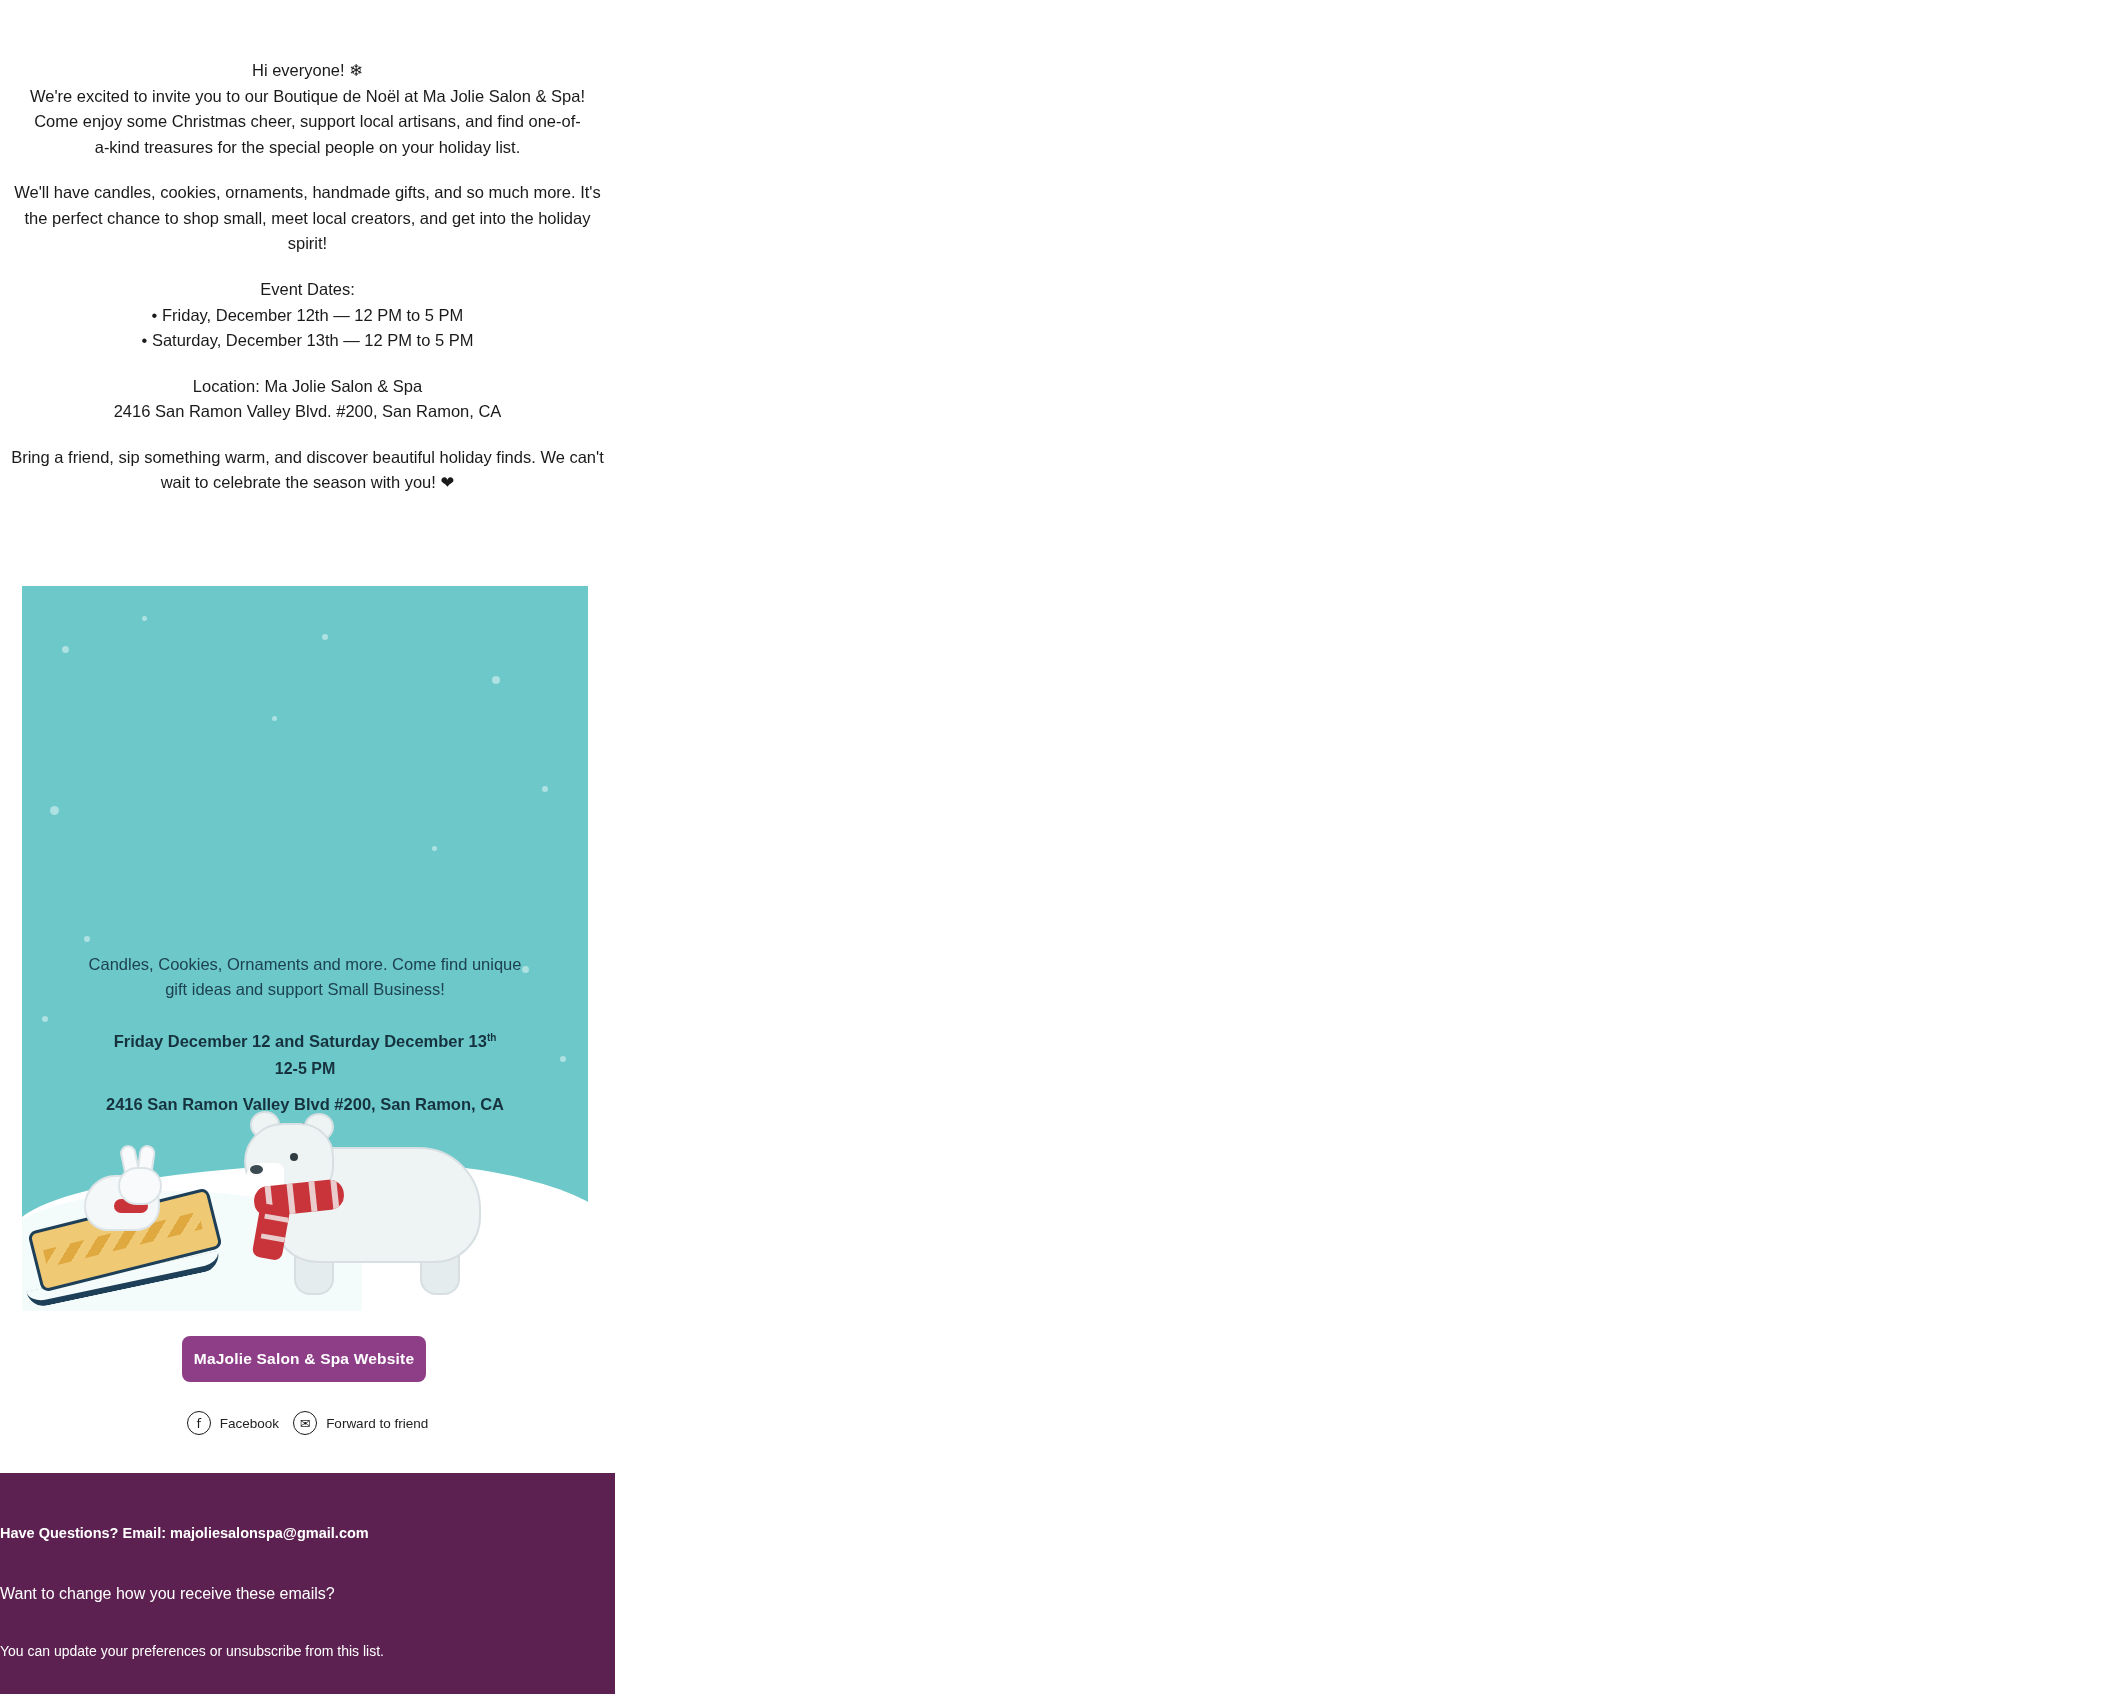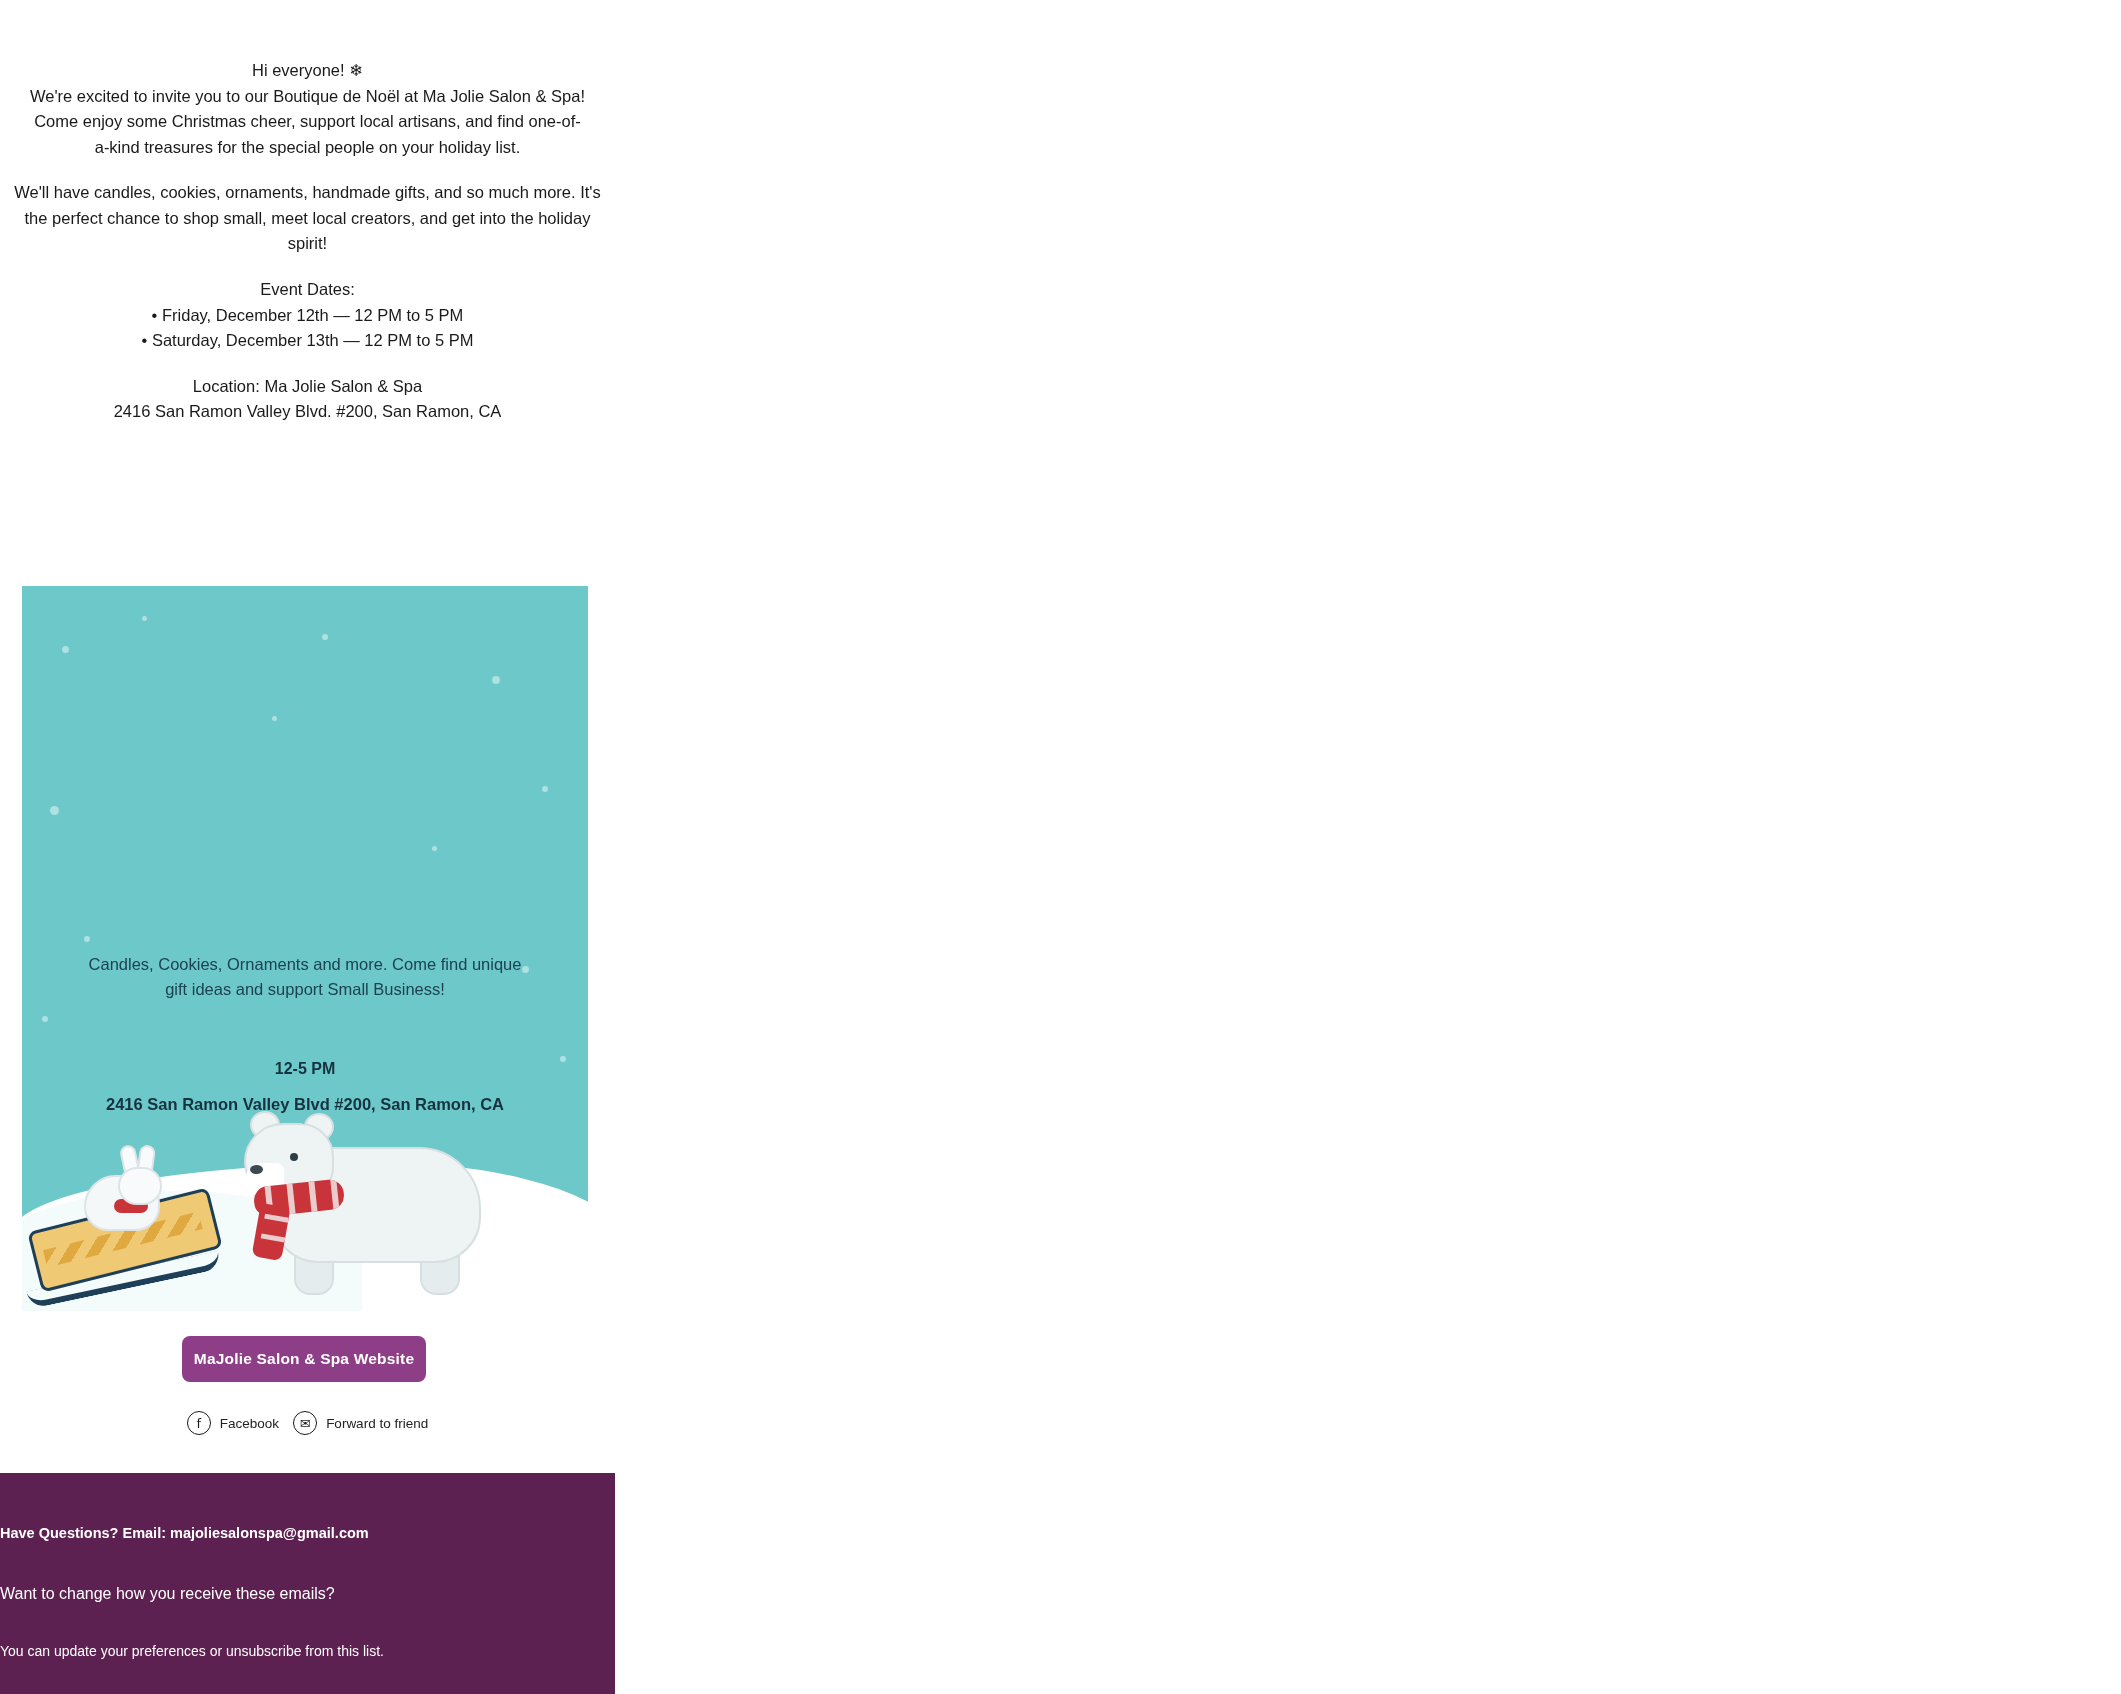--- a/index.html
+++ b/index.html
@@ -416,40 +416,46 @@
     <p class="tight">Event Dates:</p>
     <p class="tight">• Friday, December 12th — 12 PM to 5 PM</p>
     <p class="tight">• Saturday, December 13th — 12 PM to 5 PM</p>
   </div>
 
   <div class="para-block">
     <p class="tight">Location: Ma Jolie Salon &amp; Spa</p>
     <p class="tight">2416 San Ramon Valley Blvd. #200, San Ramon, CA</p>
   </div>
 
+  <div class="para-block">
+    <p class="tight wide">Bring a friend, sip something warm, and discover beautiful holiday finds. We can't wait to celebrate the season with you! ❤</p>
+  </div>
 </div>
 
 <div id="flyer">
 
   <div class="snow" style="left:40px;  top:60px;  width:7px;  height:7px;"></div>
   <div class="snow" style="left:120px; top:30px;  width:5px;  height:5px;"></div>
   <div class="snow" style="left:300px; top:48px;  width:6px;  height:6px;"></div>
   <div class="snow" style="left:470px; top:90px;  width:8px;  height:8px;"></div>
   <div class="snow" style="left:520px; top:200px; width:6px;  height:6px;"></div>
   <div class="snow" style="left:28px;  top:220px; width:9px;  height:9px;"></div>
   <div class="snow" style="left:62px;  top:350px; width:6px;  height:6px;"></div>
   <div class="snow" style="left:500px; top:380px; width:7px;  height:7px;"></div>
   <div class="snow" style="left:538px; top:470px; width:6px;  height:6px;"></div>
   <div class="snow" style="left:20px;  top:430px; width:6px;  height:6px;"></div>
   <div class="snow" style="left:250px; top:130px; width:5px;  height:5px;"></div>
   <div class="snow" style="left:410px; top:260px; width:5px;  height:5px;"></div>
 
 
   <div id="flyer-desc2">Candles, Cookies, Ornaments and more.  Come find unique gift ideas and support Small Business!</div>
 
+  <div id="flyer-dates">
+    <span>Friday December 12 and Saturday December 13</span><sup>th</sup>
+  </div>
 
   <div id="flyer-time">12-5 PM</div>
 
   <div id="flyer-address">
     <div>2416 San Ramon Valley Blvd #200, San Ramon, CA</div>
     <div>94583</div>
   </div>
 
   <div class="snow-ground"></div>
   <div class="snow-ground2"></div>

